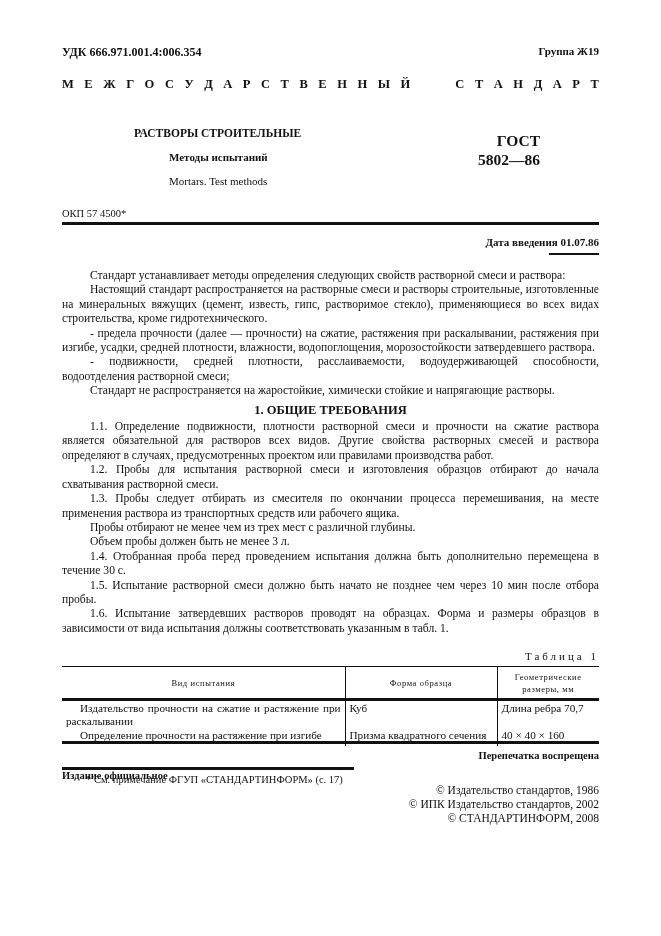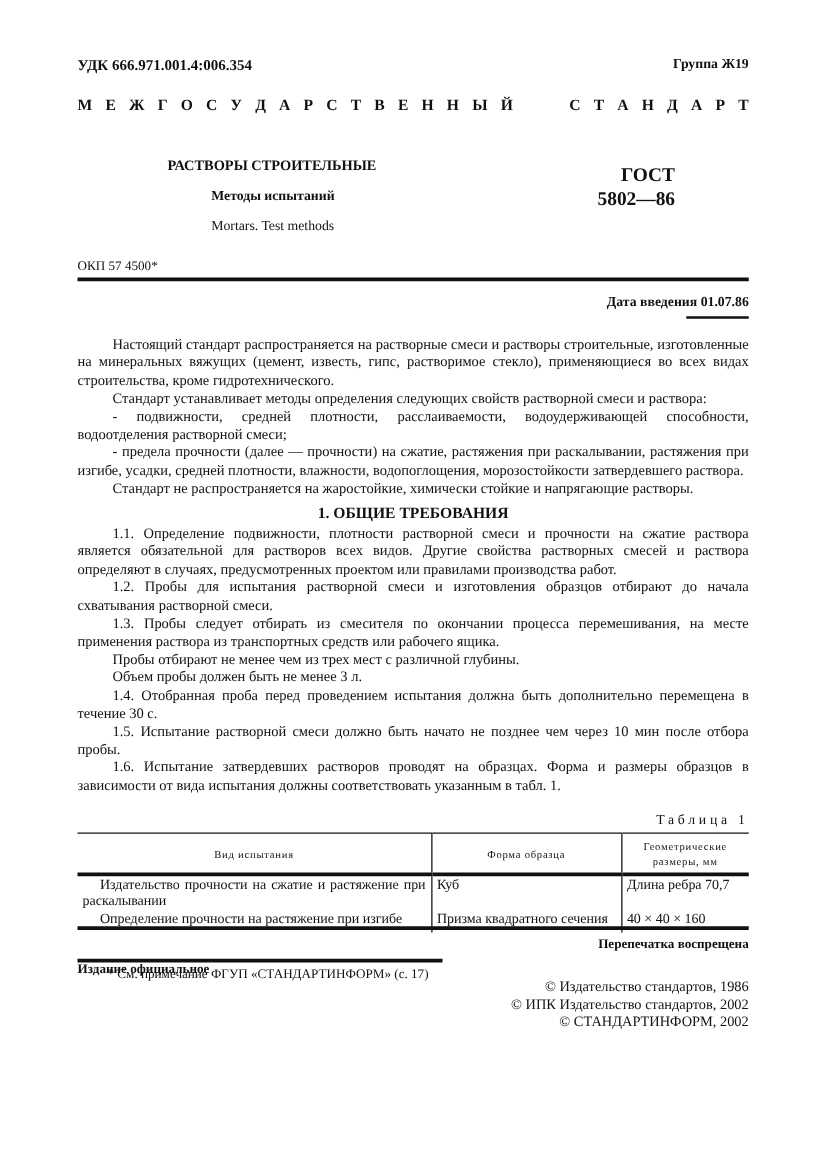--- a/index.html
+++ b/index.html
@@ -117,24 +117,24 @@
 <div class="abs okp">ОКП 57 4500*</div>
 <div class="abs rule-thick rule1"></div>
 
 <div class="abs date-line">
   <span>Дата введения</span>
   <span>01.07.86</span>
 </div>
 <div class="abs date-underline"></div>
 
 <div class="abs body-text">
+  <p>Стандарт устанавливает методы определения следующих свойств растворной смеси и раствора:</p>
   <p>Настоящий стандарт распространяется на растворные смеси и растворы строительные, изготовленные на минеральных вяжущих (цемент, известь, гипс, растворимое стекло), применяющиеся во всех видах строительства, кроме гидротехнического.</p>
-  <p>Стандарт устанавливает методы определения следующих свойств растворной смеси и раствора:</p>
+  <p class="bullet2">- предела прочности (далее — прочности) на сжатие, растяжения при раскалывании, растяжения при изгибе, усадки, средней плотности, влажности, водопоглощения, морозостойкости затвердевшего раствора.</p>
   <p class="bullet2">- подвижности, средней плотности, расслаиваемости, водоудерживающей способности, водоотделения растворной смеси;</p>
-  <p class="bullet2">- предела прочности (далее — прочности) на сжатие, растяжения при раскалывании, растяжения при изгибе, усадки, средней плотности, влажности, водопоглощения, морозостойкости затвердевшего раствора.</p>
   <p>Стандарт не распространяется на жаростойкие, химически стойкие и напрягающие растворы.</p>
 
   <p class="section-title">1. ОБЩИЕ ТРЕБОВАНИЯ</p>
 
   <p>1.1. Определение подвижности, плотности растворной смеси и прочности на сжатие раствора является обязательной для растворов всех видов. Другие свойства растворных смесей и раствора определяют в случаях, предусмотренных проектом или правилами производства работ.</p>
   <p>1.2. Пробы для испытания растворной смеси и изготовления образцов отбирают до начала схватывания растворной смеси.</p>
   <p>1.3. Пробы следует отбирать из смесителя по окончании процесса перемешивания, на месте применения раствора из транспортных средств или рабочего ящика.</p>
   <p>Пробы отбирают не менее чем из трех мест с различной глубины.</p>
   <p>Объем пробы должен быть не менее 3 л.</p>
   <p>1.4. Отобранная проба перед проведением испытания должна быть дополнительно перемещена в течение 30 с.</p>
@@ -166,14 +166,14 @@
 </table>
 
 <div class="abs rule-thick rule2"></div>
 <div class="abs official">Издание официальное</div>
 <div class="abs noreprint">Перепечатка воспрещена</div>
 <div class="abs rule-thick rule3"></div>
 <div class="abs footnote">* См. примечание ФГУП «СТАНДАРТИНФОРМ» (с. 17)</div>
 <div class="abs copyrights">
   <div>© Издательство стандартов, 1986</div>
   <div>© ИПК Издательство стандартов, 2002</div>
-  <div>© СТАНДАРТИНФОРМ, 2002</div>
+  <div>© СТАНДАРТИНФОРМ, 2008</div>
 </div>
 
 </body></html>

